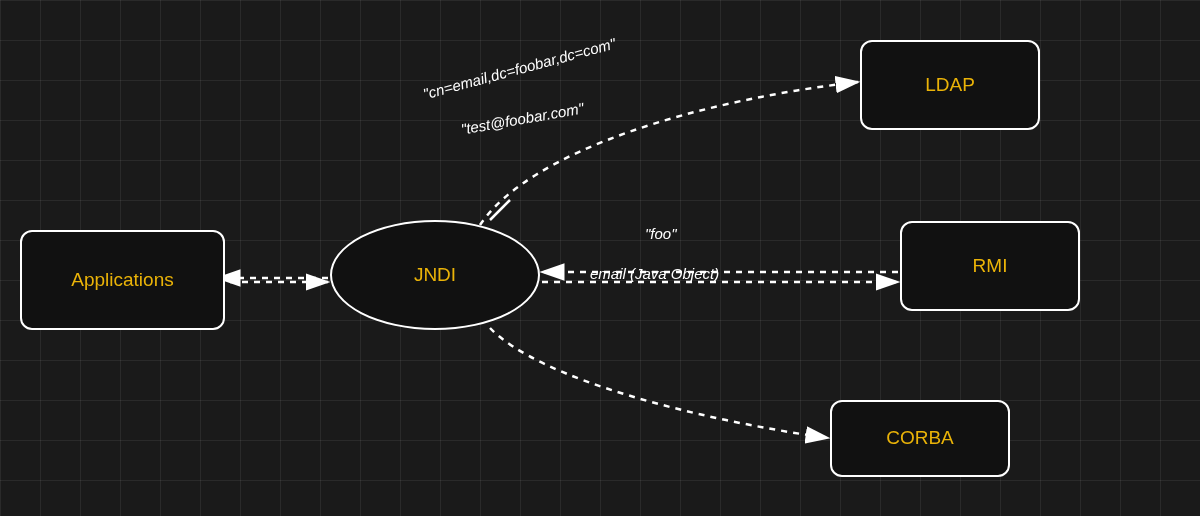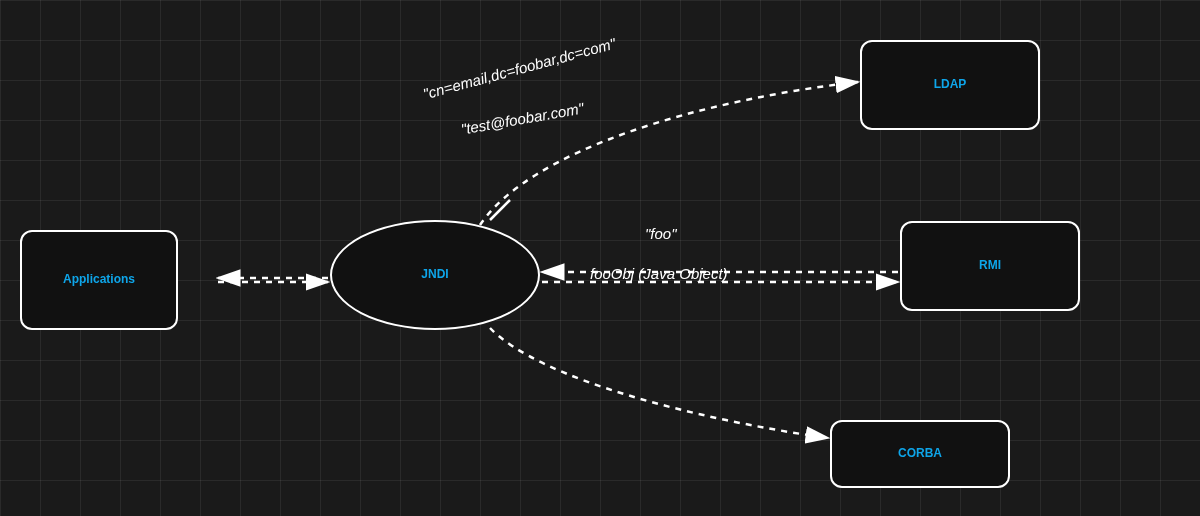--- a/index.html
+++ b/index.html
@@ -46,42 +46,42 @@
       border: 2.5px solid white;
       border-radius: 50%;
       background: #111;
       display: flex;
       align-items: center;
       justify-content: center;
       text-align: left;
     }
 
     .node-label {
-      color: #0ea5e9;
-      font-size: 12px;
-      font-weight: 700;
+      color: #eab308;
+      font-size: 19px;
+      font-weight: 400;
       font-family: 'Segoe UI', Arial, sans-serif;
       line-height: 1.3;
     }
 
     .arrow-label {
       position: absolute;
       color: white;
       font-size: 15px;
       font-family: 'Segoe UI', Arial, sans-serif;
       font-style: italic;
       white-space: nowrap;
       font-weight: 500;
     }
 
     
     #node-applications {
       left: 20px;
       top: 230px;
-      width: 158px;
+      width: 205px;
       height: 100px;
     }
 
     #node-jndi {
       left: 330px;
       top: 220px;
       width: 210px;
       height: 110px;
     }
 
@@ -94,23 +94,23 @@
 
     #node-rmi {
       left: 900px;
       top: 221px;
       width: 180px;
       height: 90px;
     }
 
     #node-corba {
       left: 830px;
-      top: 420px;
+      top: 400px;
       width: 180px;
-      height: 68px;
+      height: 77px;
     }
 
     .label-cn {
       top: 60px;
       left: 420px;
       transform: rotate(-15deg);
     }
 
     .label-test {
       top: 110px;
@@ -186,16 +186,16 @@
 
   <div class="arrow-label label-test">
     <span>"test@foobar.com"</span>
   </div>
 
   <div class="arrow-label label-foo">
     <span>"foo"</span>
   </div>
 
   <div class="arrow-label label-fooobj">
-    <span>fooObj (Java Object)</span>
+    <span>email (Java Object)</span>
   </div>
 
 </div>
 
 </body></html>

